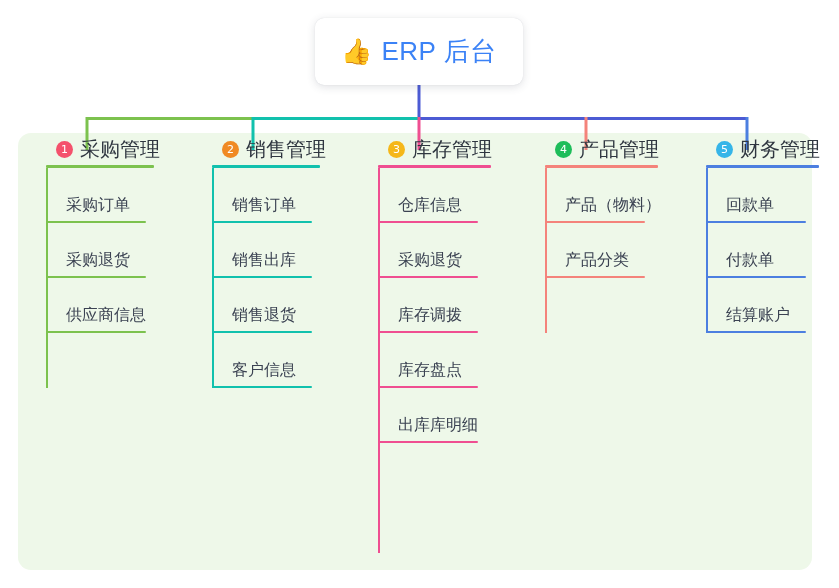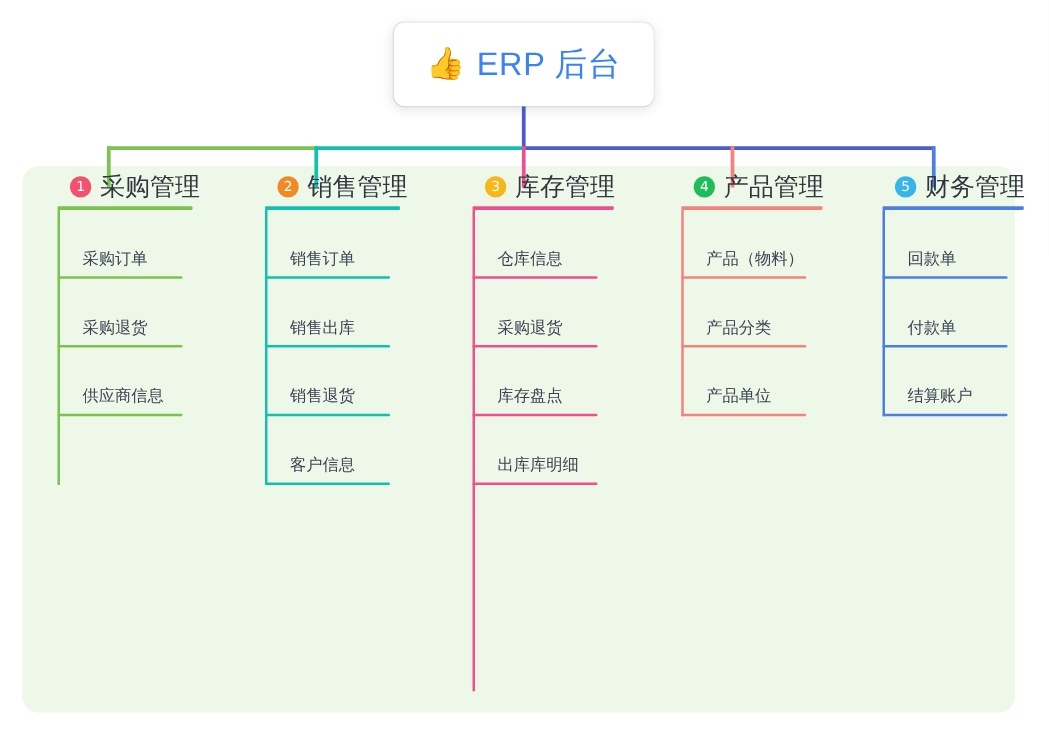--- a/index.html
+++ b/index.html
@@ -133,21 +133,21 @@
   }
   .item {
     position: relative;
     height: 55px;
     box-sizing: border-box;
   }
   .item-label {
     position: absolute;
     left: 20px;
     bottom: 7px;
-    font-size: 13px;
+    font-size: 16px;
     color: #3b4252;
     white-space: nowrap;
   }
   .item-rule {
     position: absolute;
     left: 0;
     bottom: 0;
     height: 2px;
     width: 100px;
     border-radius: 1px;
@@ -242,20 +242,24 @@
           <div class="spine" style="background: rgb(239, 79, 145); height: 385px;"></div>
           <div class="item">
             <span class="item-label">仓库信息</span>
             <div class="item-rule" style="background: rgb(239, 79, 145);"></div>
           </div>
           <div class="item">
             <span class="item-label">采购退货</span>
             <div class="item-rule" style="background: rgb(239, 79, 145);"></div>
           </div>
           <div class="item">
+            <span class="item-label">库存调拨</span>
+            <div class="item-rule" style="background: rgb(239, 79, 145);"></div>
+          </div>
+          <div class="item">
             <span class="item-label">库存盘点</span>
             <div class="item-rule" style="background: rgb(239, 79, 145);"></div>
           </div>
           <div class="item">
             <span class="item-label">出库库明细</span>
             <div class="item-rule" style="background: rgb(239, 79, 145);"></div>
           </div>
         </div>
       </div>
       <div class="column" style="left: 533px;">
@@ -267,24 +271,20 @@
         <div class="items">
           <div class="spine" style="background: rgb(244, 131, 123); height: 165px;"></div>
           <div class="item">
             <span class="item-label">产品（物料）</span>
             <div class="item-rule" style="background: rgb(244, 131, 123);"></div>
           </div>
           <div class="item">
             <span class="item-label">产品分类</span>
             <div class="item-rule" style="background: rgb(244, 131, 123);"></div>
           </div>
-          <div class="item">
-            <span class="item-label">产品单位</span>
-            <div class="item-rule" style="background: rgb(244, 131, 123);"></div>
-          </div>
         </div>
       </div>
       <div class="column" style="left: 694px;">
         <div class="col-head">
           <span class="badge" style="background: rgb(54, 181, 232);">5</span>
           <span class="col-title">财务管理</span>
         </div>
         <div class="col-rule" style="background: rgb(76, 127, 224); width: 113px;"></div>
         <div class="items">
           <div class="spine" style="background: rgb(76, 127, 224); height: 165px;"></div>

